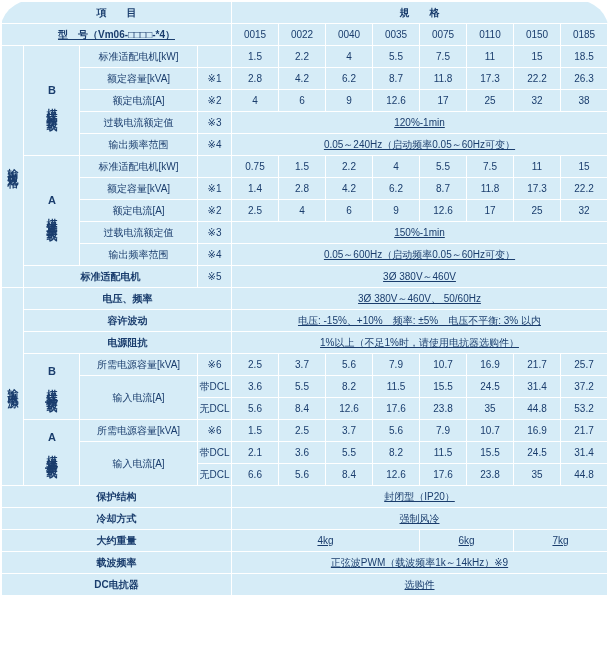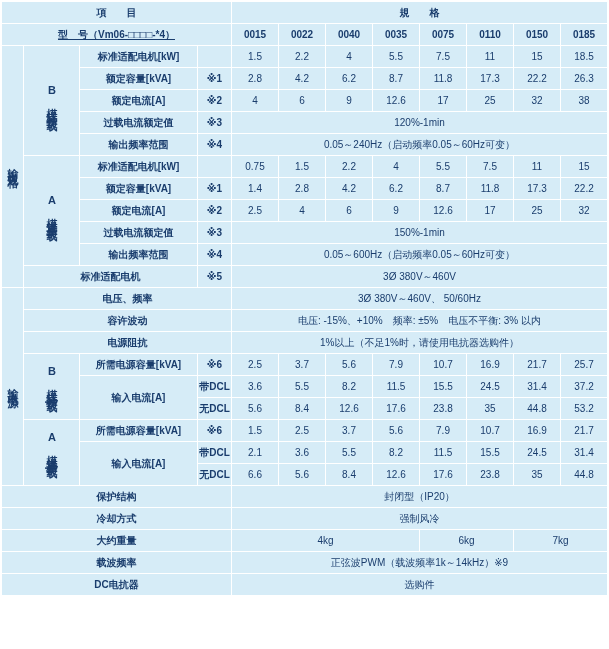--- a/index.html
+++ b/index.html
@@ -1,38 +1,38 @@
 <!DOCTYPE html>
 <html><head>
 <meta charset="utf-8">
 <style>
   html,body{margin:0;padding:0;background:#ffffff;}
   body{font-family:"Liberation Sans","DejaVu Sans",sans-serif;}
-  #sheet{width:609px;height:649px;position:relative;overflow:hidden;background:#fff;}
+  #sheet{width:609px;height:649px;position:relative;overflow:hidden;background:#fff;border-radius:32px;}
   table.spec{border-collapse:collapse;width:607px;margin:1px;table-layout:fixed;}
   table.spec td{
     border:1px solid #ffffff;
     font-size:10px;
     color:#1a3d6d;
     text-align:center;
     vertical-align:middle;
     padding:0;
     height:21px;
     line-height:1.15;
     background:#d6ecf7;
     white-space:nowrap;
   }
   td.hdr{background:#3aa6d8;color:#ffffff;font-weight:bold;font-size:12px;height:22px;}
   td.lbl{background:#a8daf0;font-weight:bold;color:#123f66;}
-  td.lbl2{background:#bce3f4;font-weight:bold;color:#123f66;}
+  td.lbl2{background:#bce3f4;font-weight:normal;color:#123f66;}
   td.vert{background:#a8daf0;font-weight:bold;color:#123f66;width:22px;}
   td.val{background:#eaf6fc;}
-  td.valwide{background:#eaf6fc;}
+  td.valwide{background:#eaf6fc;text-decoration:underline;}
   td.model{background:#bce3f4;font-weight:bold;color:#123f66;text-decoration:underline;}
-  td.modelnum{background:#cfe9f7;font-weight:bold;color:#123f66;}
+  td.modelnum{background:#cfe9f7;font-weight:normal;color:#123f66;}
   .vtxt{
     writing-mode:vertical-rl;
     text-orientation:upright;
     letter-spacing:3px;
     display:inline-block;
     line-height:1;
     font-size:11px;
   }
   .small{font-size:9px;}
   .lbl-flex{display:flex;align-items:center;justify-content:space-between;padding:0 4px;}

